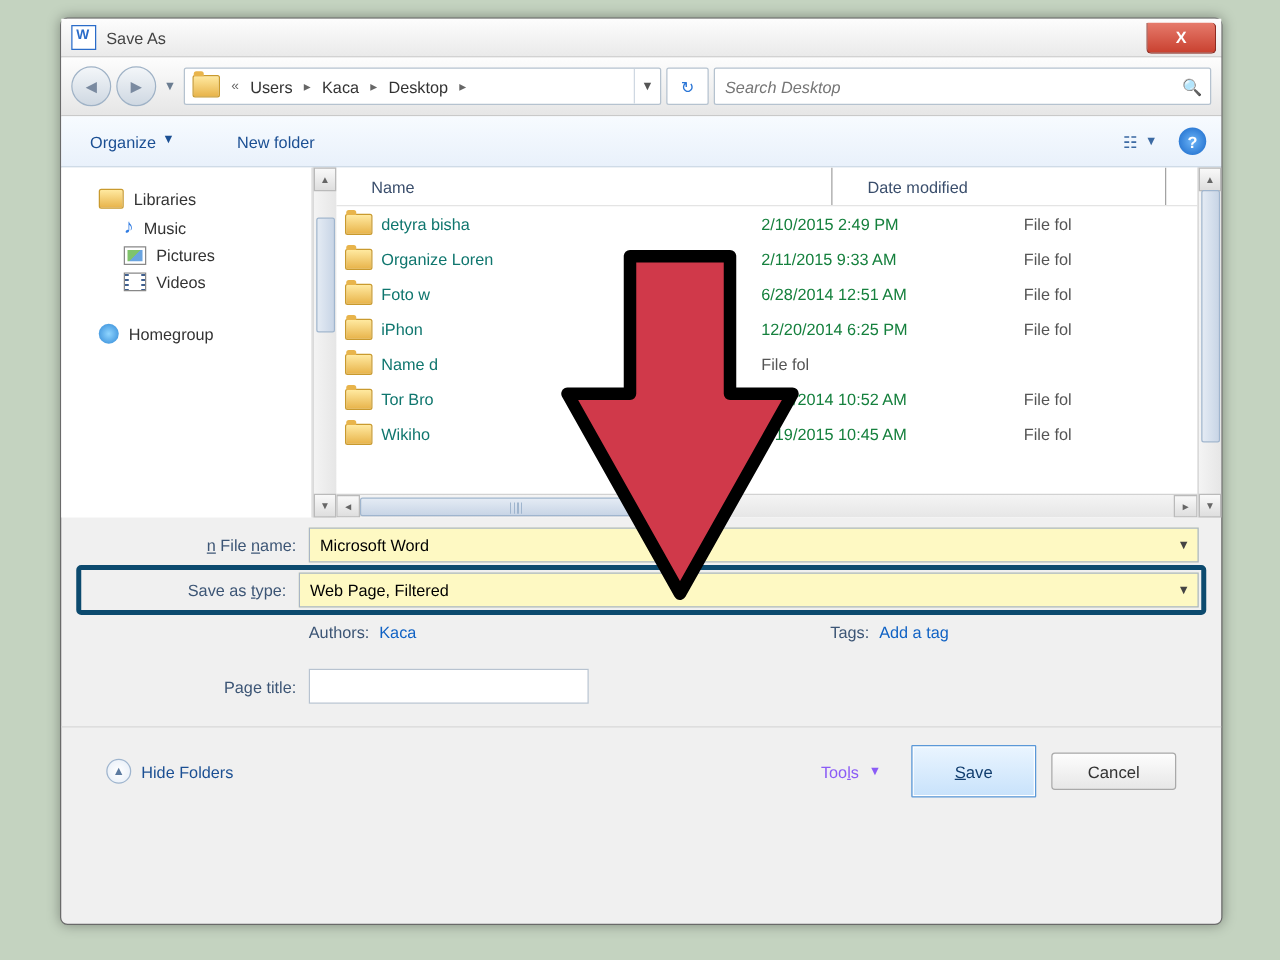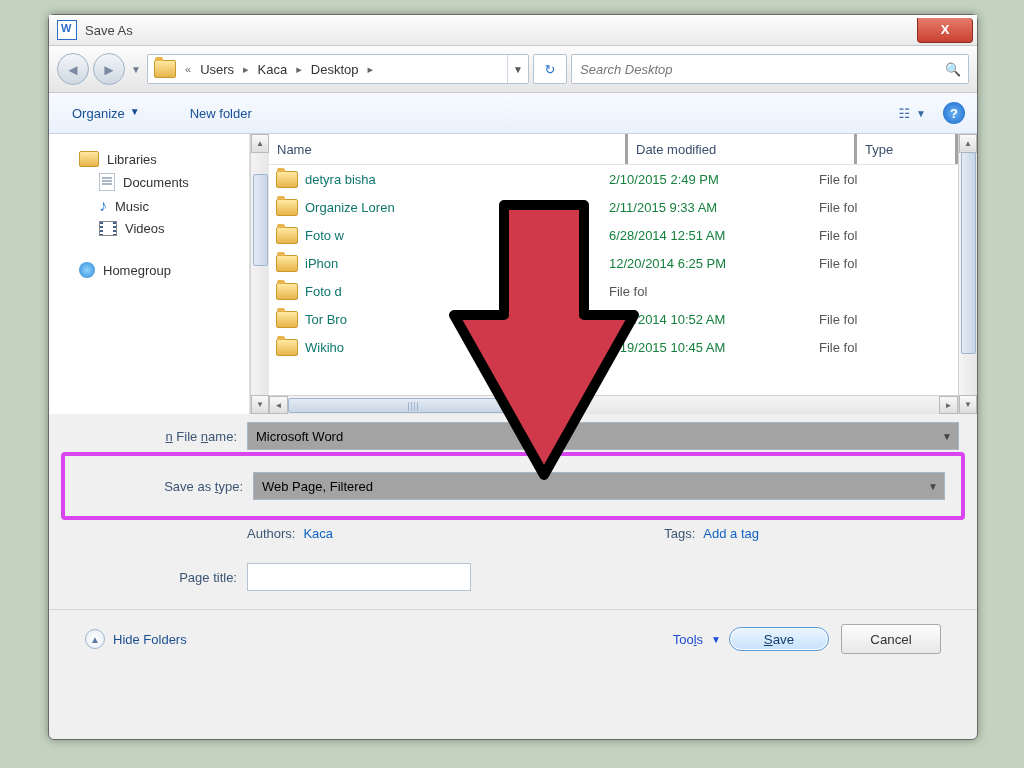--- a/index.html
+++ b/index.html
@@ -39,57 +39,57 @@
 .nav-item .doc-icon::after{content:"";position:absolute;left:2px;top:3px;right:2px;height:2px;background:#aab7c6;box-shadow:0 3px 0 #aab7c6,0 6px 0 #aab7c6}
 .nav-item .music-icon{color:#2f7be2;font-size:16px}
 .nav-item .pic-icon{width:16px;height:13px;background:#fff;border:1px solid #888;position:relative}
 .nav-item .pic-icon::after{content:"";position:absolute;inset:2px;background:linear-gradient(135deg,#7fc36b 50%,#6aa4e0 50%)}
 .nav-item .vid-icon{width:16px;height:13px;background:#fff;border:1px solid #888;position:relative}
 .nav-item .vid-icon::before,.nav-item .vid-icon::after{content:"";position:absolute;top:0;bottom:0;width:3px;background:repeating-linear-gradient(#3f5f8f 0 2px,#fff 2px 4px)}
 .nav-item .vid-icon::before{left:0}.nav-item .vid-icon::after{right:0}
 .nav-item .hg-icon{width:16px;height:16px;border-radius:50%;background:radial-gradient(#8fd5ff,#2f87d6);position:relative}
 .filepane{flex:1;background:#fff;display:flex;flex-direction:column;overflow:hidden}
 .file-header{display:flex;height:30px;border-bottom:1px solid #e4e4e4;align-items:center;color:#3a4e6c}
-.fh-col{padding:0 8px;border-right:3px solid #a3a3a3;height:100%;display:flex;align-items:center}
+.fh-col{padding:0 28px;border-right:1px solid #a3a3a3;height:100%;display:flex;align-items:center}
 .fh-name{flex:0 0 340px}
 .fh-date{flex:0 0 210px}
 .fh-type{flex:1}
 .file-rows{flex:1;overflow:hidden}
 .file-row{display:flex;align-items:center;height:28px}
 .fr-icon{width:36px;display:flex;justify-content:center}
 .folder-icon{width:20px;height:15px;background:linear-gradient(#ffe9a0,#e8b44b);border:1px solid #c99a2e;border-radius:2px;position:relative}
 .folder-icon::before{content:"";position:absolute;left:0;top:-4px;width:8px;height:4px;background:#e8b44b;border-radius:2px 2px 0 0}
 .fr-name{flex:0 0 304px;color:#0f766e}
 .fr-date{flex:0 0 210px;color:#15803d}
 .fr-type{flex:1;color:#555}
 .scroll-h{height:18px;background:linear-gradient(#f4f4f4,#e6e6e6);border-top:1px solid #d2d2d2;display:flex;align-items:center}
 .scroll-h .track-btn{width:17px;height:16px;background:linear-gradient(#f9f9f9,#dedede);border:1px solid #bababa;display:flex;align-items:center;justify-content:center;font-size:8px;color:#666}
 .scroll-h .track{flex:1;position:relative;height:16px}
 .scroll-h .thumb{position:absolute;left:0;top:1px;width:250px;height:13px;background:linear-gradient(#e4ebf4,#c8d5e6);border:1px solid #9fb5ce;border-radius:2px}
 .scroll-h .grip{position:absolute;left:50%;top:3px;width:12px;height:9px;background:repeating-linear-gradient(90deg,#9fb5ce 0 1px,transparent 1px 3px);transform:translateX(-50%)}
 .form-area{padding:8px 18px 4px 18px}
 .form-row{display:flex;align-items:center;margin-bottom:8px}
 .form-label{width:170px;text-align:right;padding-right:10px;color:#3c5575}
-.combo{flex:1;height:26px;border:1px solid #a9b6c5;background:#a3a3a3;display:flex;align-items:center;padding:0 8px;position:relative}
+.combo{flex:1;height:26px;border:1px solid #a9b6c5;background:#fef9c3;display:flex;align-items:center;padding:0 8px;position:relative}
 .combo .drop{position:absolute;right:6px;color:#444}
-.highlight-wrap{border:4px solid #d946ef;border-radius:4px;padding:16px;margin:-6px -6px 6px -6px}
+.highlight-wrap{border:4px solid #0c4a6e;border-radius:4px;padding:2px;margin:-6px -6px 6px -6px}
 .meta-row{display:flex;padding-left:180px;gap:60px;margin-top:4px;margin-bottom:22px}
 .meta-item{display:flex;gap:8px}
 .meta-label{color:#3c5575}
 .meta-value{color:#1062c4}
 .page-title-row{display:flex;align-items:center;margin-bottom:10px}
 .page-title-row input{width:210px;height:26px;border:1px solid #b8c3d0;background:#fff;padding:0 6px;outline:none}
 .change-title-btn{margin-left:180px;height:28px;padding:0 16px;background:linear-gradient(#fdfdfd,#e7e7e7);border:1px solid #a9a9a9;border-radius:3px;color:#333}
 .divider{height:1px;background:#d7d7d7;margin:18px -18px 0 -18px}
 .footer{display:flex;align-items:center;padding:14px 18px}
 .hide-folders{display:flex;align-items:center;gap:8px;color:#1b4f93}
 .hf-circle{width:18px;height:18px;border:1px solid #9fb5ce;border-radius:50%;display:flex;align-items:center;justify-content:center;color:#5b7aa0;font-size:10px;background:radial-gradient(#fff,#e5edf7)}
 .footer-spacer{flex:1}
-.tools-btn{padding:4px 6px;color:#1d4ed8;display:flex;align-items:center;gap:8px;margin-right:2px}
-.primary-btn{width:100px;height:24px;background:linear-gradient(#eaf5ff,#c8e2fb);border:1px solid #5a98d8;border-radius:13px;color:#123e6f;box-shadow:inset 0 0 0 1px #fff}
+.tools-btn{padding:4px 6px;color:#8b5cf6;display:flex;align-items:center;gap:8px;margin-right:18px}
+.primary-btn{width:100px;height:42px;background:linear-gradient(#eaf5ff,#c8e2fb);border:1px solid #5a98d8;border-radius:1px;color:#123e6f;box-shadow:inset 0 0 0 1px #fff}
 .secondary-btn{width:100px;height:30px;background:linear-gradient(#fdfdfd,#e7e7e7);border:1px solid #a9a9a9;border-radius:3px;color:#333;margin-left:12px}
 .chev{font-size:10px}
 
 .anno-arrow{position:absolute;left:395px;top:180px;pointer-events:none}
 .anno-arrow svg{width:200px;height:310px}
 .underline{text-decoration:underline}
 </style>
 </head>
 <body>
 
@@ -161,26 +161,26 @@
   <div class="body-area">
 
     <div class="navpane">
       <div class="group">
         <div class="nav-item">
           <span class="lib-icon"></span>
           <span>Libraries</span>
         </div>
         <div style="padding-left:20px">
           <div class="nav-item">
-              <span class="doc-icon"></span>
-              <span>Documents</span>
-            </div>
-          <div class="nav-item">
               <span class="music-icon">♪</span>
               <span>Music</span>
+            </div>
+          <div class="nav-item">
+              <span class="pic-icon"></span>
+              <span>Pictures</span>
             </div>
           <div class="nav-item">
               <span class="vid-icon"></span>
               <span>Videos</span>
             </div>
         </div>
       </div>
       <div class="group" style="margin-top:20px">
         <div class="nav-item">
           <span class="hg-icon"></span>
@@ -231,21 +231,21 @@
               <div class="folder-icon"></div>
             </div>
             <div class="fr-name">iPhon</div>
             <div class="fr-date">12/20/2014 6:25 PM</div>
             <div class="fr-type">File fol</div>
           </div>
         <div class="file-row">
             <div class="fr-icon">
               <div class="folder-icon"></div>
             </div>
-            <div class="fr-name">Foto d</div>
+            <div class="fr-name">Name d</div>
             <div class="fr-type">File fol</div>
           </div>
         <div class="file-row">
             <div class="fr-icon">
               <div class="folder-icon"></div>
             </div>
             <div class="fr-name">Tor Bro</div>
             <div class="fr-date">6/16/2014 10:52 AM</div>
             <div class="fr-type">File fol</div>
           </div>

